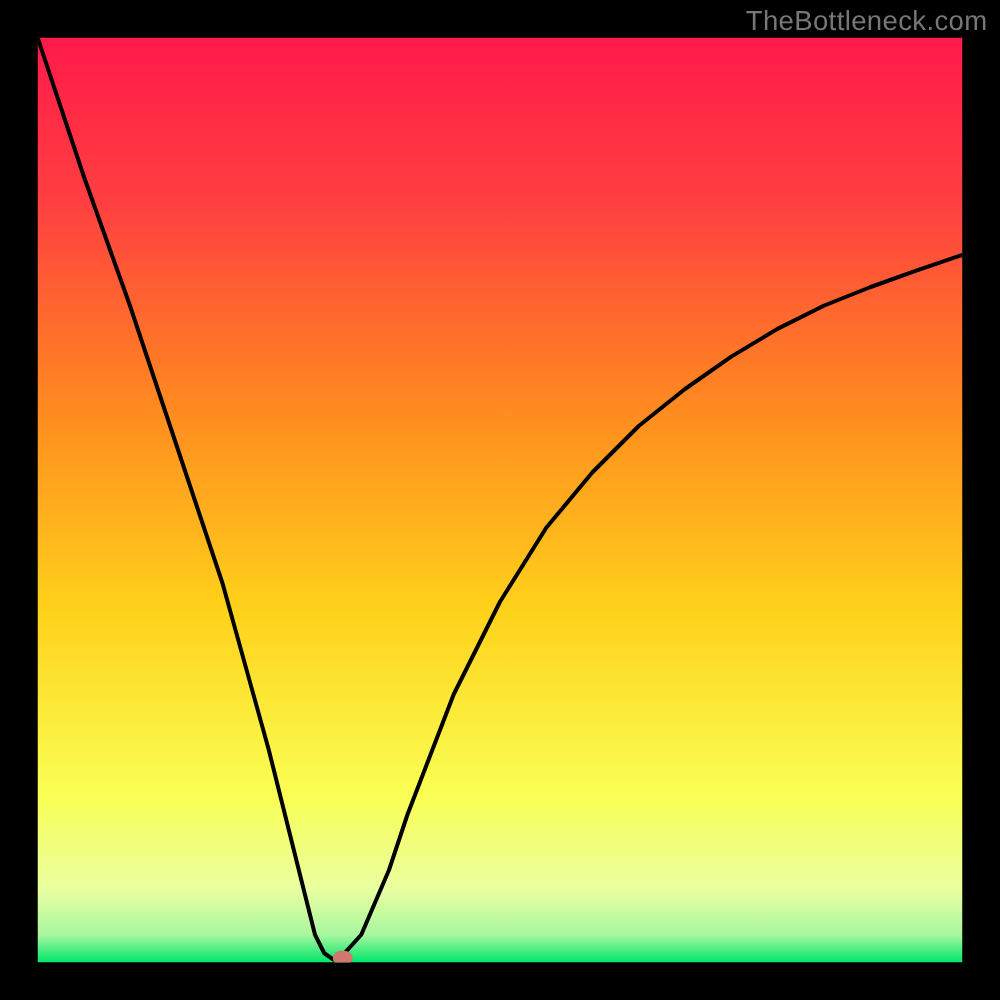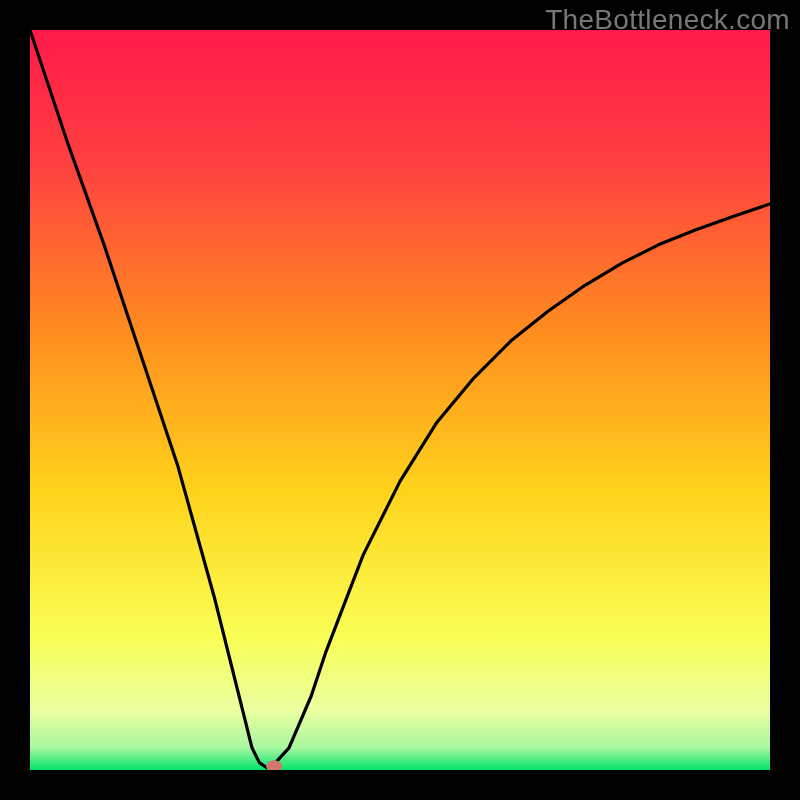--- a/index.html
+++ b/index.html
@@ -15,21 +15,21 @@
     position: relative;
     width: 800px;
     height: 800px;
     background: #000;
   }
   .watermark {
     position: absolute;
     top: 4px;
     right: 10px;
     color: #777;
-    font-size: 28px;
+    font-size: 22px;
     letter-spacing: 0.3px;
     z-index: 3;
     text-align: right;
   }
   .plot-wrap {
     position: absolute;
     left: 30px;
     top: 30px;
     width: 740px;
     height: 740px;

